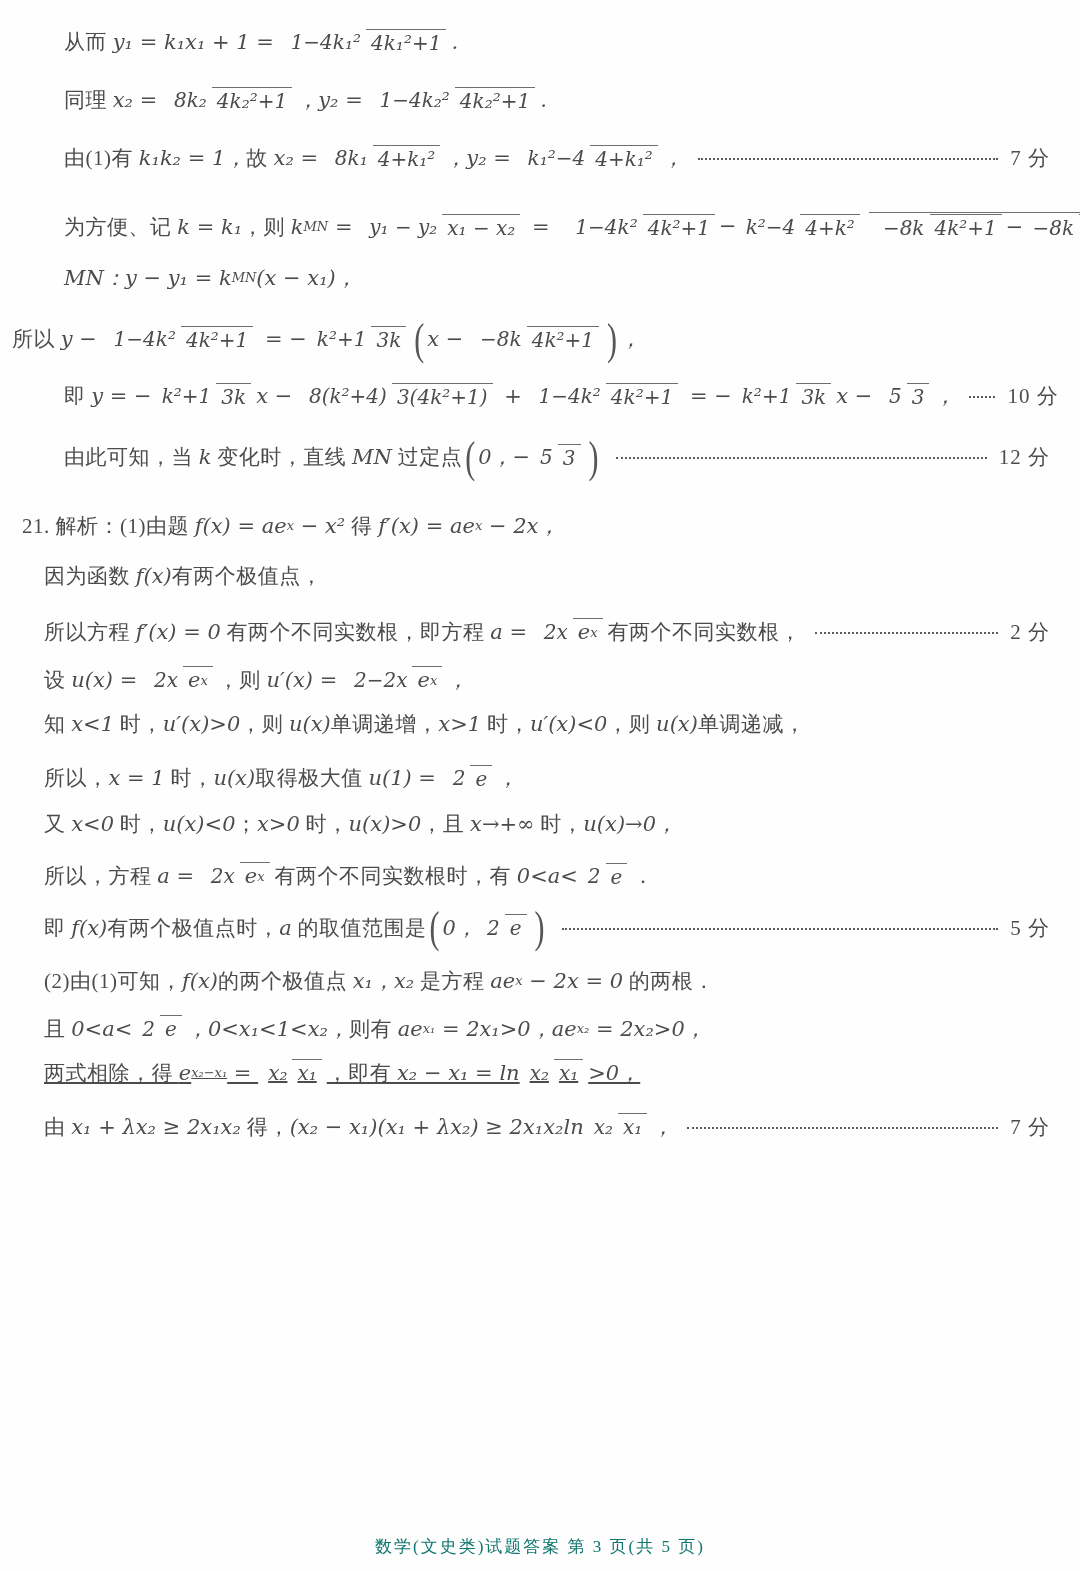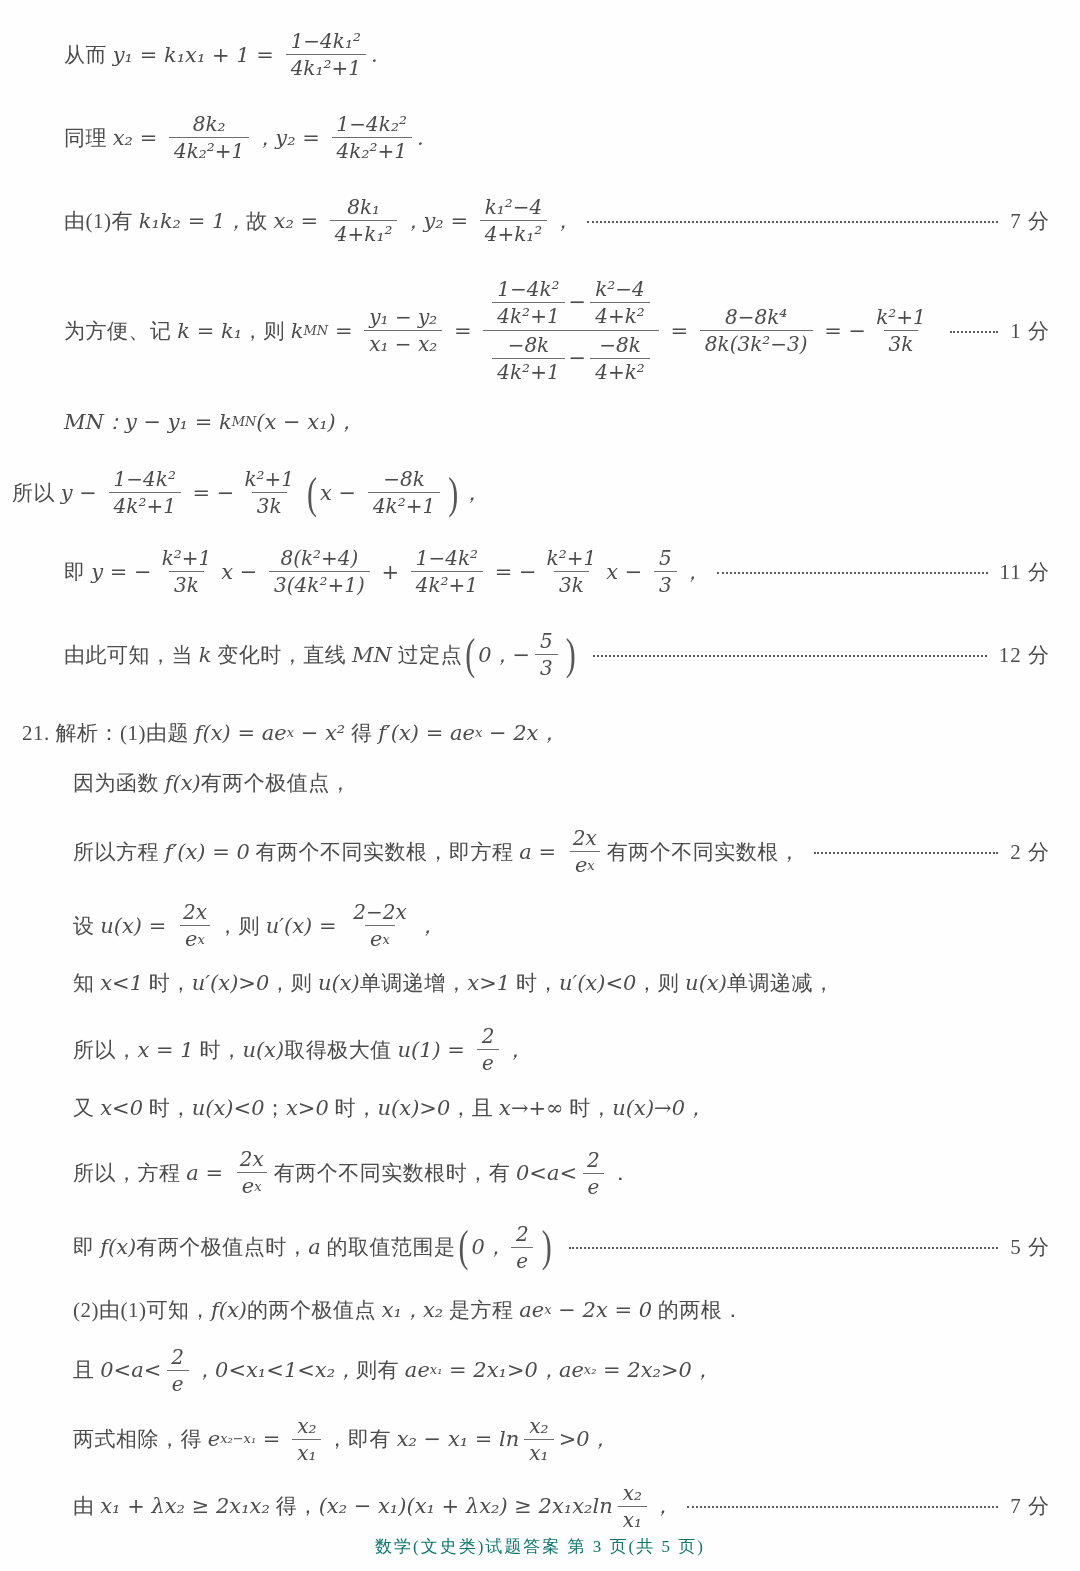--- a/index.html
+++ b/index.html
@@ -7,26 +7,26 @@
     width:1080px; height:1571px; margin:0 auto; position:relative;
     background:#fefefe; overflow:hidden; box-sizing:border-box;
     font-family:"Liberation Serif","DejaVu Serif",serif;
     color:#4c4c4c;
     padding-top:28px;
     filter:blur(0.2px);
   }
   .line { display:flex; align-items:center; padding-right:30px; }
   .indent-0 { padding-left:22px; }
   .indent-1 { padding-left:64px; }
-  .indent-2 { padding-left:73px; }
+  .indent-2 { padding-left:44px; }
   .cjk  { font-size:21px; white-space:pre; letter-spacing:0.5px; }
   .math { font-style:italic; font-size:21px; white-space:pre; font-family:"DejaVu Serif","Liberation Serif",serif; }
   sup.math { font-size:13px; line-height:0; vertical-align:super; }
   sub.math { font-size:13px; line-height:0; vertical-align:sub; }
-  .frac { display:inline-flex; flex-direction:column; align-items:center; margin:0 5px; vertical-align:middle; }
+  .frac { display:inline-flex; flex-direction:row; align-items:center; margin:0 5px; vertical-align:middle; }
   .fn, .fd {
     display:inline-flex; align-items:center; justify-content:center;
     font-style:italic; font-size:20px; line-height:1.2; padding:1px 5px; white-space:pre;
     font-family:"DejaVu Serif","Liberation Serif",serif;
   }
   .fd { border-top:1.4px solid #6e6e6e; }
   .frac .frac { margin:0 4px; }
   .bigp { font-size:30px; font-style:normal; display:inline-block; transform:scaleY(1.45); margin:0 3px; color:#565656; }
   .leader {
     flex:1 1 auto; min-width:26px; height:0; align-self:center;
@@ -59,21 +59,21 @@
           <span class="fn">8k₂</span>
           <span class="fd">4k₂²+1</span>
         </span>
         <span class="math">，y₂ = </span>
         <span class="frac">
           <span class="fn">1−4k₂²</span>
           <span class="fd">4k₂²+1</span>
         </span>
         <span class="math">.</span>
       </div>
-      <div class="line indent-1" style="margin-bottom: 28px;">
+      <div class="line indent-1" style="margin-bottom: 40px;">
         <span class="cjk">由(1)有 </span>
         <span class="math">k₁k₂ = 1，</span>
         <span class="cjk">故 </span>
         <span class="math">x₂ = </span>
         <span class="frac">
           <span class="fn">8k₁</span>
           <span class="fd">4+k₁²</span>
         </span>
         <span class="math">，y₂ = </span>
         <span class="frac">
@@ -161,21 +161,21 @@
           <span class="fn">k²+1</span>
           <span class="fd">3k</span>
         </span>
         <span class="math">x − </span>
         <span class="frac">
           <span class="fn">5</span>
           <span class="fd">3</span>
         </span>
         <span class="math">，</span>
         <span class="leader"></span>
-        <span class="score">11 分</span>
+        <span class="score">10 分</span>
       </div>
       <div class="line indent-1" style="margin-bottom: 38px;">
         <span class="cjk">由此可知，当 </span>
         <span class="math">k</span>
         <span class="cjk"> 变化时，直线 </span>
         <span class="math">MN</span>
         <span class="cjk"> 过定点</span>
         <span class="bigp">(</span>
         <span class="math">0，−</span>
         <span class="frac">
@@ -322,21 +322,21 @@
           <span class="fd">e</span>
         </span>
         <span class="math">，0&lt;x₁&lt;1&lt;x₂，</span>
         <span class="cjk">则有 </span>
         <span class="math">ae</span>
         <sup class="math">x₁</sup>
         <span class="math"> = 2x₁&gt;0，ae</span>
         <sup class="math">x₂</sup>
         <span class="math"> = 2x₂&gt;0，</span>
       </div>
-      <div class="line indent-2" style="margin-bottom: 14px;">
+      <div class="line indent-2" style="margin-bottom: 26px; text-decoration: underline;">
         <span class="cjk">两式相除，得 </span>
         <span class="math">e</span>
         <sup class="math">x₂−x₁</sup>
         <span class="math"> = </span>
         <span class="frac">
           <span class="fn">x₂</span>
           <span class="fd">x₁</span>
         </span>
         <span class="cjk">，即有 </span>
         <span class="math">x₂ − x₁ = ln</span>

